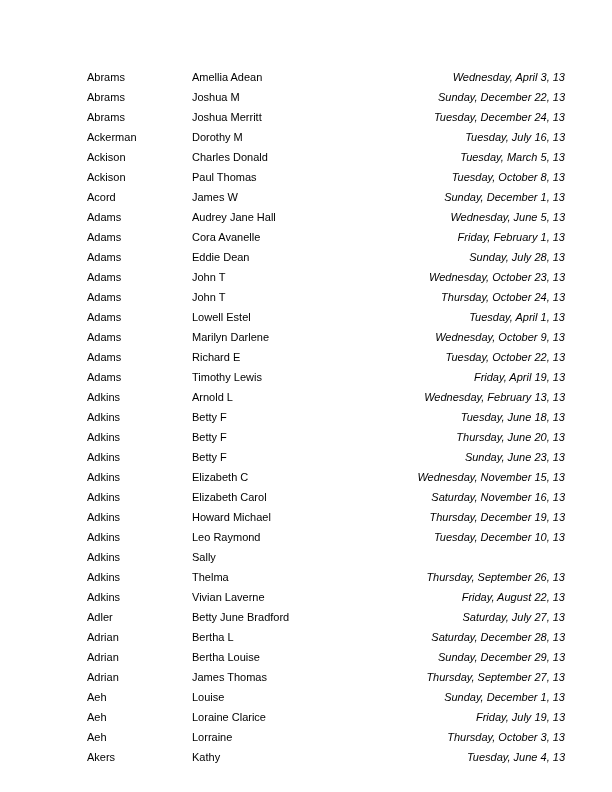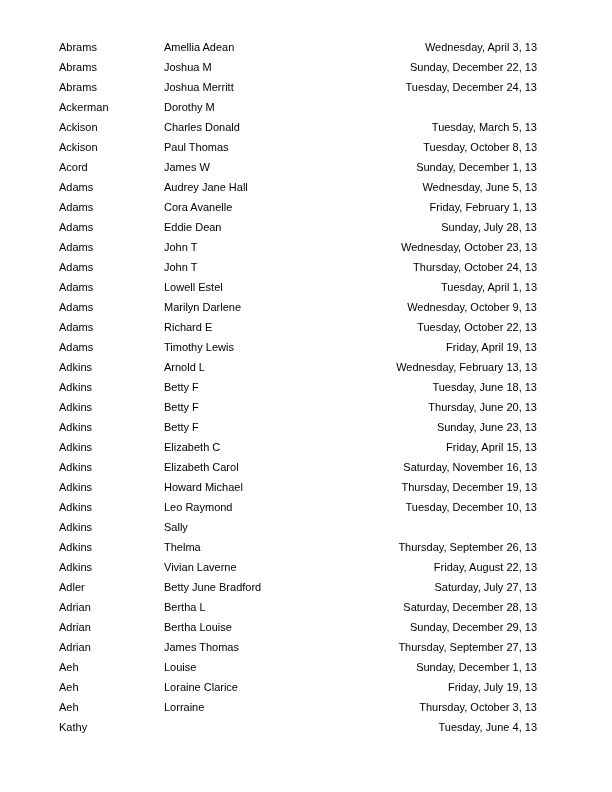--- a/index.html
+++ b/index.html
@@ -11,21 +11,21 @@
     position: relative;
     width: 612px;
     height: 792px;
     background: #ffffff;
     overflow: hidden;
     font-family: "Liberation Sans", sans-serif;
     color: #000000;
   }
   .list {
     position: absolute;
-    left: 59px;
+    left: 87px;
     top: 37px;
     width: 478px; 
   }
   .row {
     display: flex;
     align-items: baseline;
     height: 20px;
     line-height: 20px;
     font-size: 11px;
     white-space: nowrap;
@@ -33,24 +33,26 @@
   .col-last {
     width: 105px;      
     flex: 0 0 105px;
     text-align: left;
     overflow: hidden;
   }
   .col-first {
     flex: 1 1 auto;
     text-align: left;
     overflow: hidden;
+    margin-top: 30px;
   }
   .col-date {
     flex: 0 0 auto;
     text-align: center;
+    font-style: italic;
   }
 </style>
 </head>
 <body>
 
 <div class="page">
   <div class="list">
 
       <div class="row">
         <span class="col-last">Abrams</span>
@@ -66,20 +68,21 @@
 
       <div class="row">
         <span class="col-last">Abrams</span>
         <span class="col-first">Joshua Merritt</span>
         <span class="col-date">Tuesday, December 24, 13</span>
       </div>
 
       <div class="row">
         <span class="col-last">Ackerman</span>
         <span class="col-first">Dorothy M</span>
+        <span class="col-date">Tuesday, July 16, 13</span>
       </div>
 
       <div class="row">
         <span class="col-last">Ackison</span>
         <span class="col-first">Charles Donald</span>
         <span class="col-date">Tuesday, March 5, 13</span>
       </div>
 
       <div class="row">
         <span class="col-last">Ackison</span>
@@ -167,21 +170,21 @@
 
       <div class="row">
         <span class="col-last">Adkins</span>
         <span class="col-first">Betty F</span>
         <span class="col-date">Sunday, June 23, 13</span>
       </div>
 
       <div class="row">
         <span class="col-last">Adkins</span>
         <span class="col-first">Elizabeth C</span>
-        <span class="col-date">Friday, April 15, 13</span>
+        <span class="col-date">Wednesday, November 15, 13</span>
       </div>
 
       <div class="row">
         <span class="col-last">Adkins</span>
         <span class="col-first">Elizabeth Carol</span>
         <span class="col-date">Saturday, November 16, 13</span>
       </div>
 
       <div class="row">
         <span class="col-last">Adkins</span>
@@ -248,17 +251,18 @@
         <span class="col-date">Friday, July 19, 13</span>
       </div>
 
       <div class="row">
         <span class="col-last">Aeh</span>
         <span class="col-first">Lorraine</span>
         <span class="col-date">Thursday, October 3, 13</span>
       </div>
 
       <div class="row">
+        <span class="col-last">Akers</span>
         <span class="col-first">Kathy</span>
         <span class="col-date">Tuesday, June 4, 13</span>
       </div>
     </div>
 </div>
 
 </body></html>

